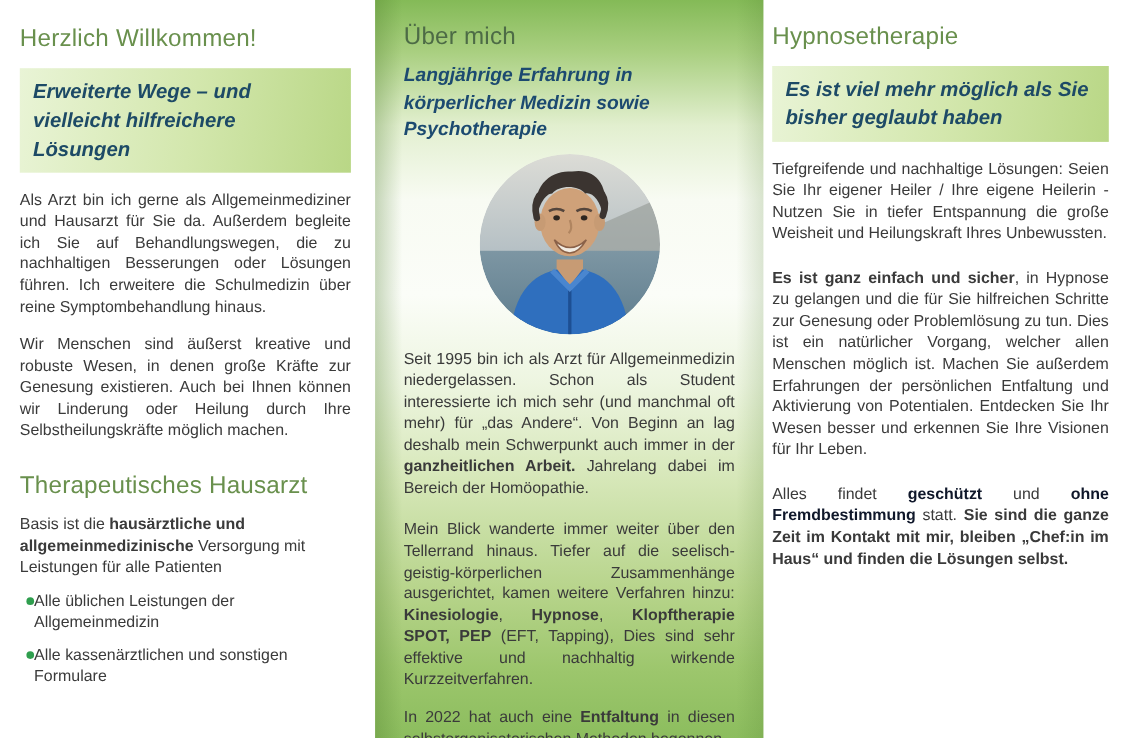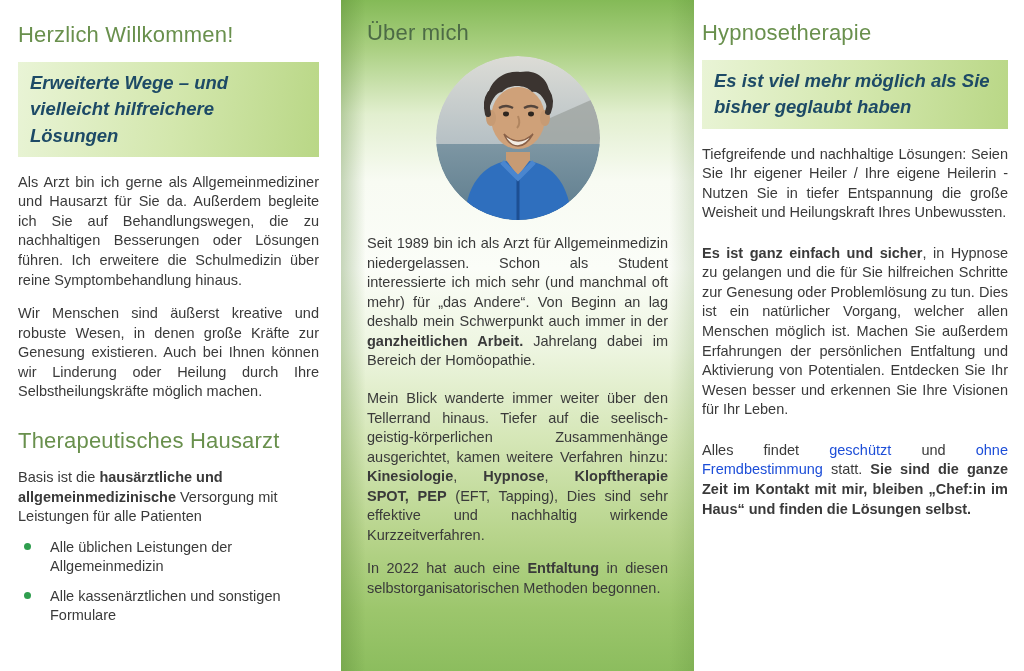--- a/index.html
+++ b/index.html
@@ -24,25 +24,25 @@
   .hl-box{background:linear-gradient(98deg,#e9f4d6 0%,#d3e7ad 52%,#b9d786 100%);
     padding:8px 12px;font-size:18.5px;line-height:1.42;font-style:italic;font-weight:600;
     color:#1d4a66;margin:0 0 16px 0;}
   .subtitle-italic{font-style:italic;font-weight:600;font-size:17.5px;line-height:1.4;
     color:#1c4a70;margin:0 0 10px 0;}
 
   
   .p{font-size:14.5px;line-height:1.35;color:#3a3a3a;text-align:justify;margin:14px 0 11px 0;}
   .p.gap{margin-bottom:21px;}
   .seg-b{font-weight:bold;}
-  .seg-gb{font-weight:normal;color:#1d4ed8;}
+  .seg-gb{font-weight:bold;color:#0f172a;}
 
   
   .bullets{list-style:none;margin:8px 0 0 0;padding:0;}
-  .bullets li{display:flex;gap:19px;font-size:14.5px;line-height:1.32;color:#3a3a3a;
+  .bullets li{display:flex;gap:0;font-size:14.5px;line-height:1.32;color:#3a3a3a;
     margin-bottom:11px;padding-left:6px;}
   .dot{flex:0 0 auto;width:7px;height:7px;border-radius:50%;background:#2f9e4e;margin-top:5px;}
 
   
   .avatar-wrap{width:164px;height:164px;border-radius:50%;overflow:hidden;margin:10px auto 14px auto;}
   .avatar-wrap svg{display:block;}
 </style>
 </head>
 <body>
 
@@ -63,20 +63,21 @@
       <li>
         <span class="dot"></span>
         <span>Alle kassenärztlichen und sonstigen Formulare</span>
       </li>
 
     </ul>
   </div>
 
   <div class="panel-mid">
     <h1 class="h-green">Über mich</h1>
+    <div class="subtitle-italic">Langjährige Erfahrung in körperlicher Medizin sowie Psychotherapie</div>
 
     <div class="avatar-wrap">
       <svg width="164" height="164" viewBox="0 0 164 164">
         <defs>
           <clipPath id="pc">
               <circle cx="82" cy="82" r="82"></circle>
             </clipPath>
           <linearGradient id="sky" x1="0" y1="0" x2="0" y2="1">
             <stop offset="0" stop-color="#dcdcd6"></stop>
               <stop offset="1" stop-color="#b4bfc4"></stop>
@@ -103,21 +104,21 @@
           <path d="M63 52 Q70 48 77 52" fill="none" stroke="#54453c" stroke-width="2.4"></path>
           <path d="M88 52 Q95 48 102 52" fill="none" stroke="#54453c" stroke-width="2.4"></path>
           <ellipse cx="70" cy="58" rx="3" ry="2.4" fill="#2e2620"></ellipse>
           <ellipse cx="95" cy="58" rx="3" ry="2.4" fill="#2e2620"></ellipse>
           <path d="M82 60 Q85 68 81 72" fill="none" stroke="#b08560" stroke-width="2"></path>
           <path d="M68 78 Q82 92 97 78 Q90 90 82 90 Q73 90 68 78 Z" fill="#f2ece2" stroke="#8a6148" stroke-width="1.5"></path>
         </g>
       </svg>
     </div>
 
-    <p class="p"><span>Seit 1989 bin ich als Arzt für Allgemeinmedizin niedergelassen. Schon als Student interessierte ich mich sehr (und manchmal oft mehr) für „das Andere“. Von Beginn an lag deshalb mein Schwerpunkt auch immer in der </span><span class="seg-b">ganzheitlichen Arbeit.</span><span> Jahrelang dabei im Bereich der Homöopathie.</span></p>
+    <p class="p"><span>Seit 1995 bin ich als Arzt für Allgemeinmedizin niedergelassen. Schon als Student interessierte ich mich sehr (und manchmal oft mehr) für „das Andere“. Von Beginn an lag deshalb mein Schwerpunkt auch immer in der </span><span class="seg-b">ganzheitlichen Arbeit.</span><span> Jahrelang dabei im Bereich der Homöopathie.</span></p>
     <p class="p" style="margin-top:18px;"><span>Mein Blick wanderte immer weiter über den Tellerrand hinaus. Tiefer auf die seelisch-geistig-körperlichen Zusammenhänge ausgerichtet, kamen weitere Verfahren hinzu: </span><span class="seg-b">Kinesiologie</span><span>, </span><span class="seg-b">Hypnose</span><span>, </span><span class="seg-b">Klopftherapie SPOT, PEP</span><span> (EFT, Tapping), Dies sind sehr effektive und nachhaltig wirkende Kurzzeitverfahren.</span></p>
     <p class="p"><span>In 2022 hat auch eine </span><span class="seg-b">Entfaltung</span><span> in diesen selbstorganisatorischen Methoden begonnen.</span></p>
 
   </div>
 
   <div class="col-right">
     <h1 class="h-green">Hypnosetherapie</h1>
     <div class="hl-box">Es ist viel mehr möglich als Sie bisher geglaubt haben</div>
     <p class="p gap">Tiefgreifende und nachhaltige Lösungen: Seien Sie Ihr eigener Heiler / Ihre eigene Heilerin - Nutzen Sie in tiefer Entspannung die große Weisheit und Heilungskraft Ihres Unbewussten.</p>
     <p class="p gap"><span class="seg-b">Es ist ganz einfach und sicher</span><span>, in Hypnose zu gelangen und die für Sie hilfreichen Schritte zur Genesung oder Problemlösung zu tun. Dies ist ein natürlicher Vorgang, welcher allen Menschen möglich ist. Machen Sie außerdem Erfahrungen der persönlichen Entfaltung und Aktivierung von Potentialen. Entdecken Sie Ihr Wesen besser und erkennen Sie Ihre Visionen für Ihr Leben.</span></p>

